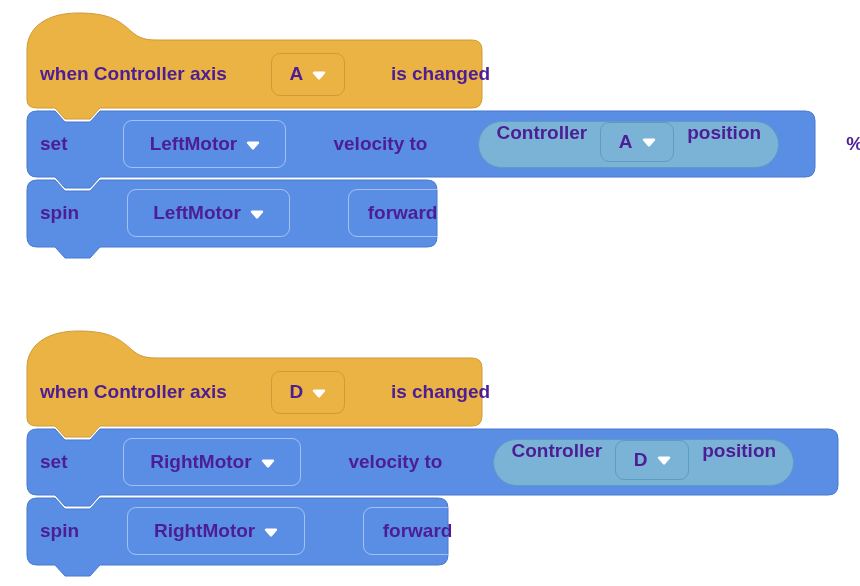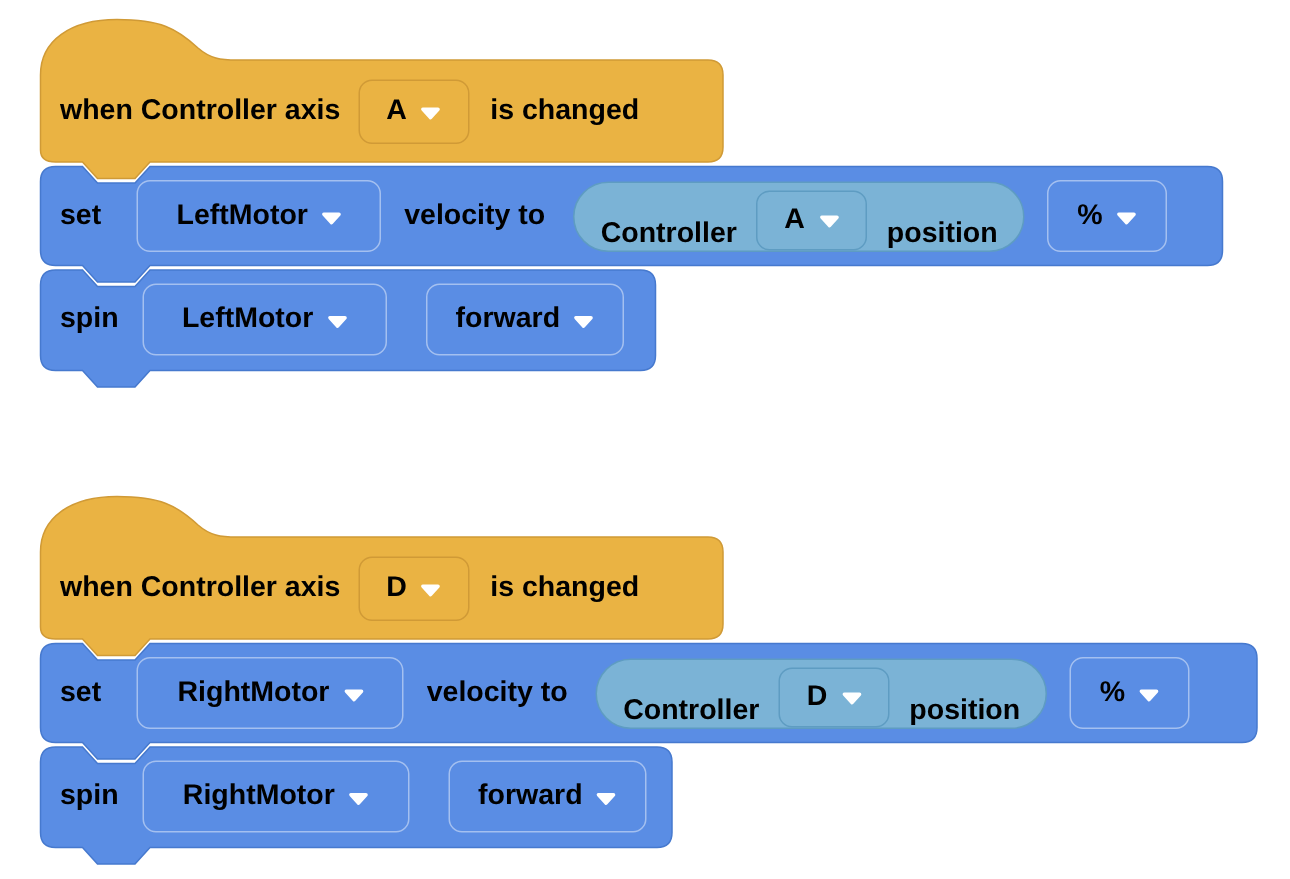--- a/index.html
+++ b/index.html
@@ -2,27 +2,27 @@
 <html style="--event_yellow: #EAB343; --event_yellow_edge: #D09A36; --motion_blue: #5A8DE4; --motion_blue_edge: #4679CE; --sensing_teal: #7BB3D6; --sensing_teal_edge: #5E9CC2; --text_white: #FFFFFF;"><head>
 <meta charset="utf-8">
 <style>
   html,body{margin:0;padding:0;background:#ffffff;}
   .canvas{position:relative;width:860px;height:586px;background:#ffffff;overflow:hidden;
           font-family:"Liberation Sans",sans-serif;}
   .blocks-svg{position:absolute;left:0;top:0;}
   .shape-yellow{fill:var(--event_yellow);stroke:var(--event_yellow_edge);stroke-width:1;}
   .shape-blue{fill:var(--motion_blue);stroke:var(--motion_blue_edge);stroke-width:1;}
   .row{position:absolute;display:flex;align-items:center;box-sizing:border-box;
-       padding-left:13px;font-weight:700;font-size:19px;color:#000000;white-space:nowrap;}
+       padding-left:13px;font-weight:700;font-size:19px;color:#4c1d95;white-space:nowrap;gap:32px;}
   .dd{display:flex;align-items:center;justify-content:center;gap:9px;height:48px;
       border-radius:9px;box-sizing:border-box;flex:none;}
   .dd.on-yellow{height:43px;border:1.5px solid var(--event_yellow_edge);}
   .dd.on-blue{border:1.5px solid rgba(255,255,255,0.45);}
   .dd.on-teal{height:40px;border:1.5px solid var(--sensing_teal_edge);}
-  .pill{display:flex;align-items:flex-end;height:47px;border-radius:24px;flex:none;
+  .pill{display:flex;align-items:flex-start;height:47px;border-radius:24px;flex:none;
         background:var(--sensing_teal);border:1px solid var(--sensing_teal_edge);
         padding:0 17px;box-sizing:border-box;}
   .caret{display:flex;align-items:center;margin-top:2px;}
   .lbl{flex:none;}
 </style>
 </head>
 <body>
 
 <div class="canvas">
 

